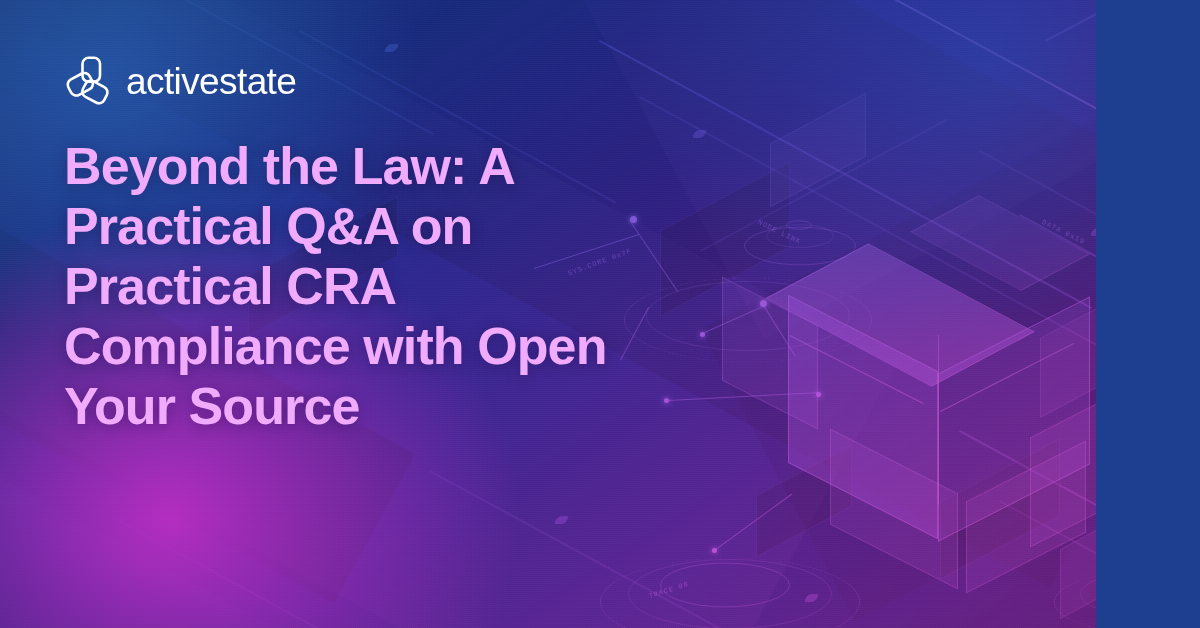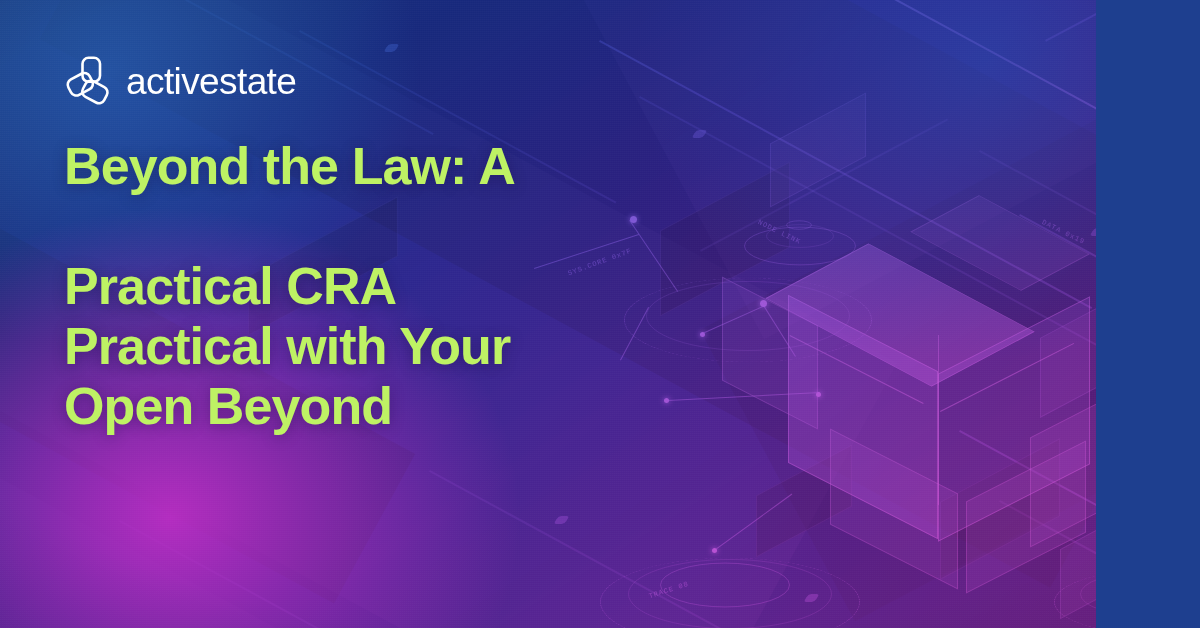--- a/index.html
+++ b/index.html
@@ -228,21 +228,21 @@
     font-size:37px;
     font-weight:400;
     letter-spacing:-.6px;
     line-height:1;
     font-family:"Liberation Sans", sans-serif;
   }
 
   .headline {
     position:absolute; left:64px; top:136px;
     width:660px;
-    color:#bef264;
+    color:#f0abfc;
     font-size:52px;
     font-weight:700;
     line-height:1.155;
     letter-spacing:-.9px;
     text-shadow:0 2px 14px rgba(24,8,60,.34);
     font-family:"Liberation Sans", sans-serif;
   }
 </style>
 </head>
 <body>
@@ -359,20 +359,20 @@
           <rect x="18.5" y="1.8" width="17.5" height="24" rx="6"></rect>
           <rect x="1.6" y="26.2" width="24" height="17.5" rx="6" transform="rotate(-28 1.6 26.2)"></rect>
           <rect x="24.4" y="22.6" width="24" height="17.5" rx="6" transform="rotate(28 24.4 22.6)"></rect>
         </g>
       </svg>
       <span class="wordmark">activestate</span>
     </div>
 
     <h1 class="headline">
       <span>Beyond the Law: A</span><br>
-      <br>
+      <span>Practical Q&amp;A on</span><br>
       <span>Practical CRA</span><br>
-      <span>Practical with Your</span><br>
-      <span>Open Beyond</span>
+      <span>Compliance with Open</span><br>
+      <span>Your Source</span>
     </h1>
 
   </div>
 </div>
 
 </body></html>

